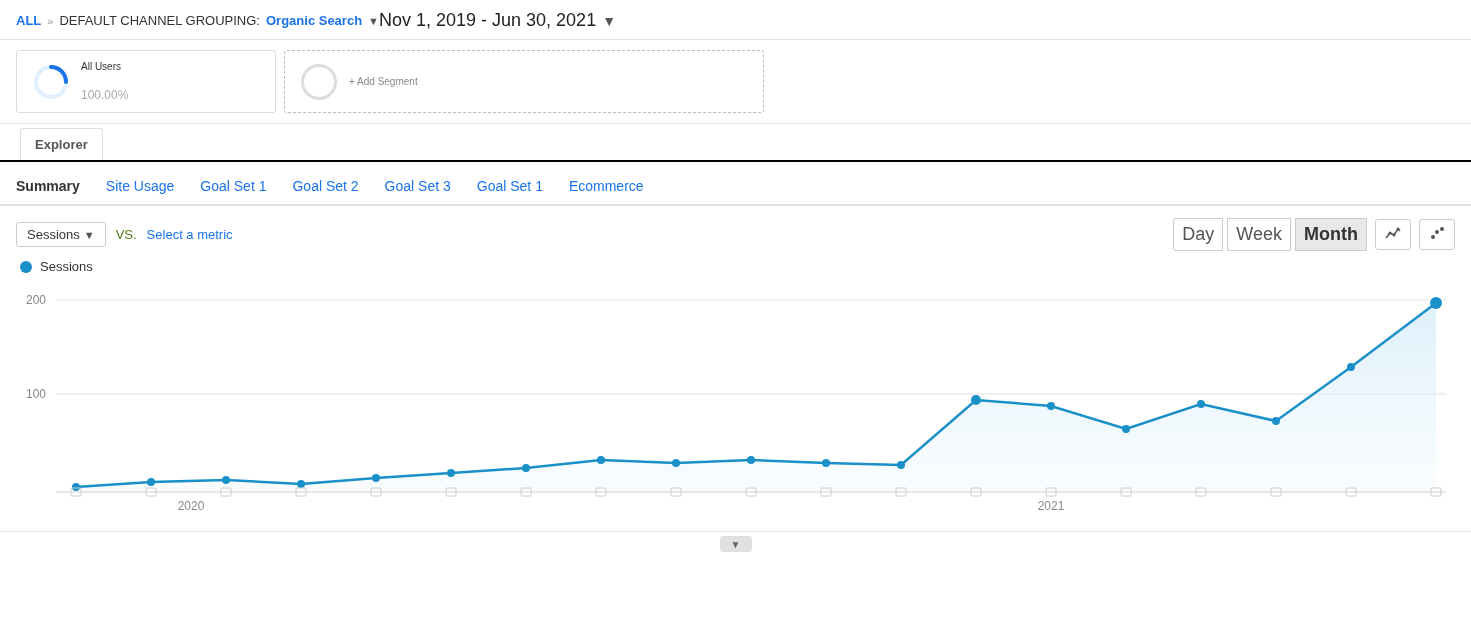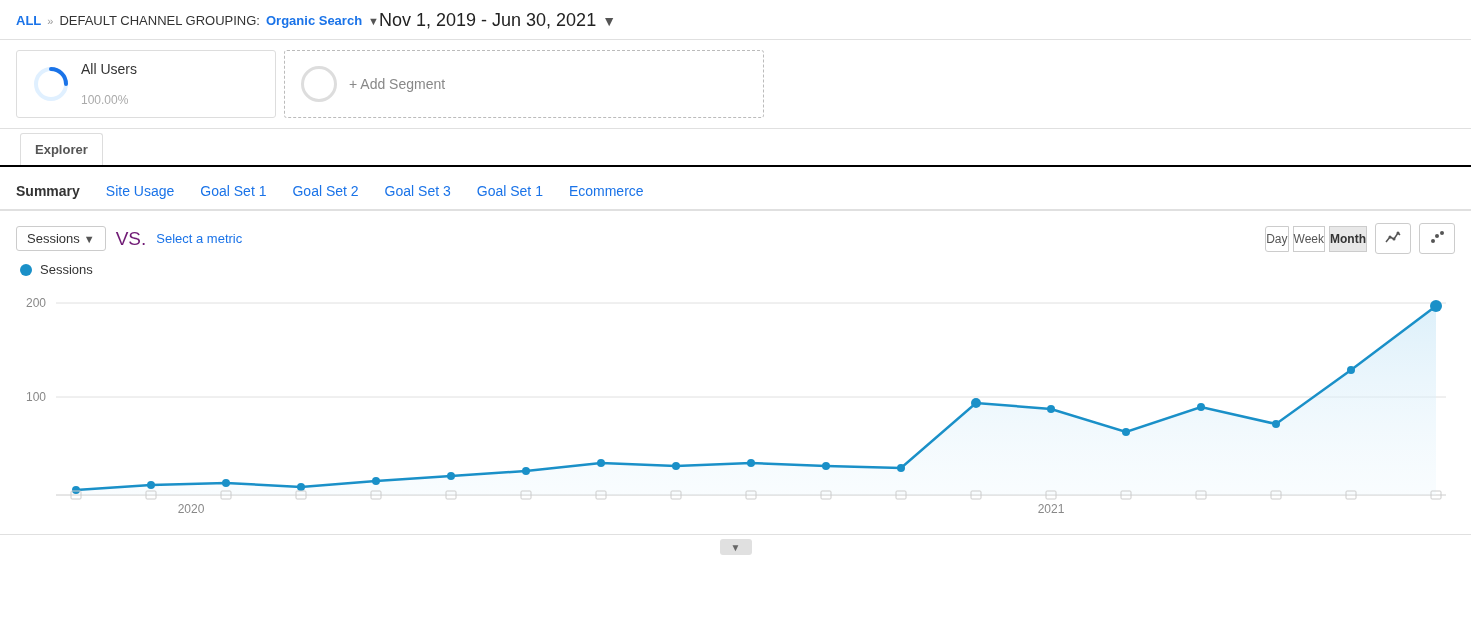--- a/index.html
+++ b/index.html
@@ -56,21 +56,21 @@
       border: 1px dashed #bbb;
       min-width: 480px;
       color: #888;
     }
     .segment-icon {
       width: 36px;
       height: 36px;
       flex-shrink: 0;
     }
     .segment-info { display: flex; flex-direction: column; }
-    .segment-name { font-size: 14px; font-weight: 500; color: #333; }
+    .segment-name { font-size: 10px; font-weight: 500; color: #333; }
     .segment-value { font-size: 12px; color: #aaa; margin-top: 16px; }
     .circle-icon {
       width: 36px; height: 36px;
       border-radius: 50%;
       border: 3px solid #ddd;
       display: flex; align-items: center; justify-content: center;
     }
 
     
     .explorer-tab-bar {
@@ -125,28 +125,28 @@
       display: flex;
       align-items: center;
       gap: 4px;
       border: 1px solid #ccc;
       border-radius: 3px;
       padding: 4px 10px;
       font-size: 13px;
       cursor: pointer;
       background: #fff;
     }
-    .vs-text { font-size: 19px; color: #701a75; text-align: right; }
+    .vs-text { font-size: 13px; color: #4d7c0f; text-align: right; }
     .select-metric-link { color: #1a73e8; font-size: 13px; cursor: pointer; }
     .right-controls { display: flex; align-items: center; gap: 4px; }
     .time-btn {
       border: 1px solid #ccc;
       background: #fff;
-      padding: 5px 0;
-      font-size: 12px;
+      padding: 5px 8px;
+      font-size: 18px;
       cursor: pointer;
       color: #555;
     }
     .time-btn.active {
       background: #e8e8e8;
       font-weight: 600;
       color: #333;
     }
     .time-btn:first-child { border-radius: 3px 0 0 3px; }
     .time-btn:last-of-type { border-radius: 0 3px 3px 0; }

